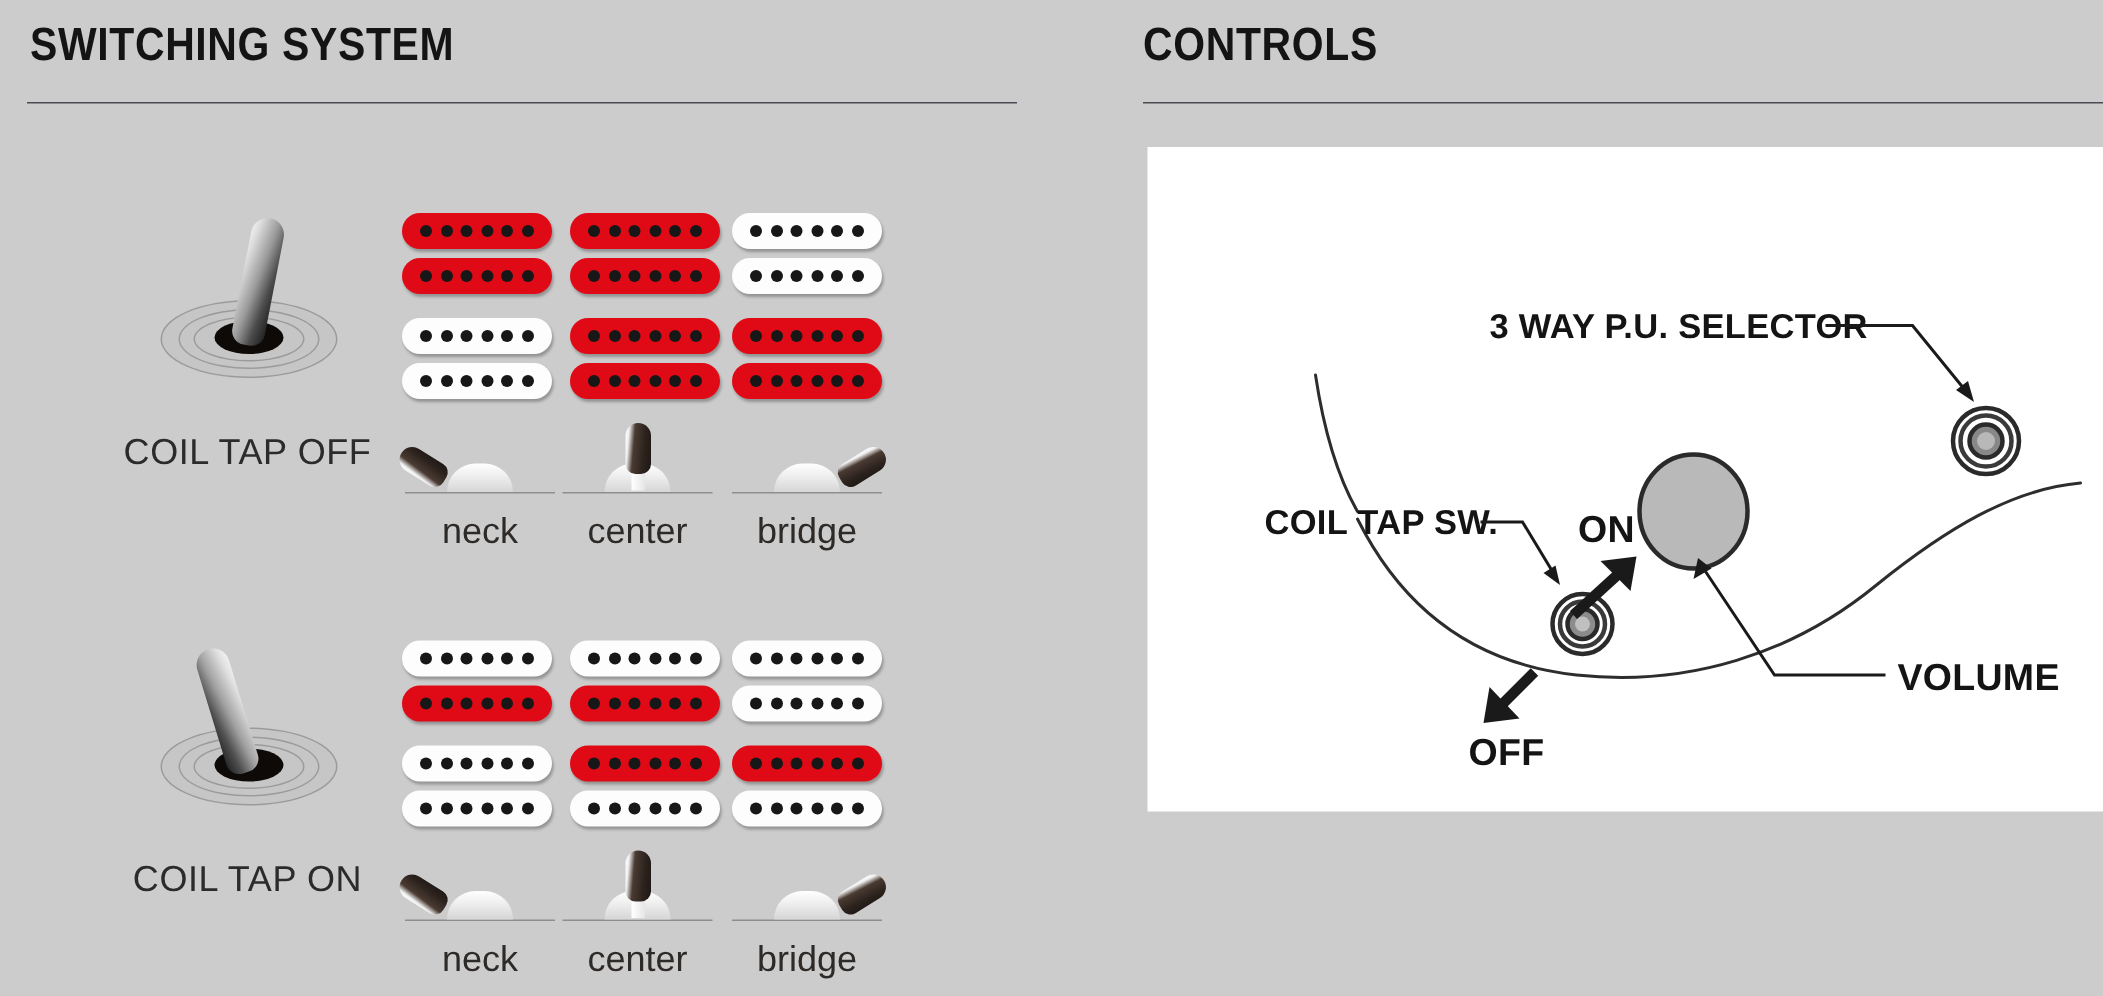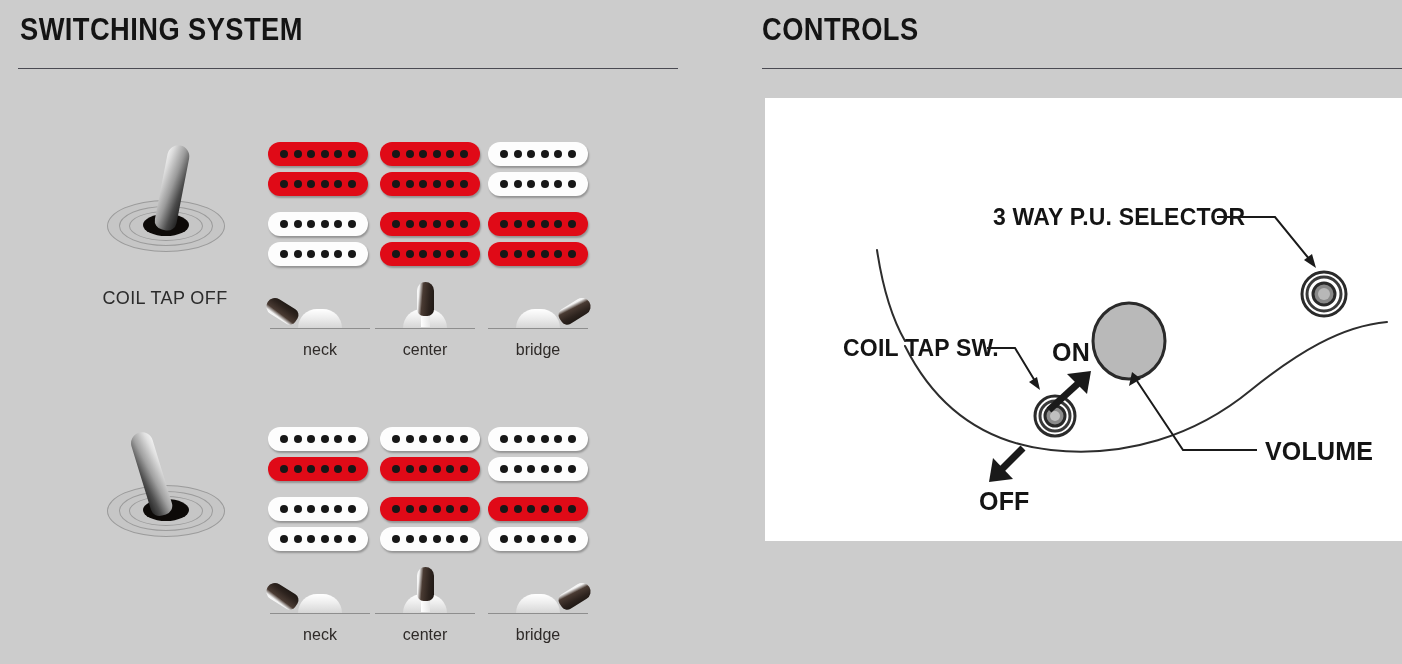--- a/index.html
+++ b/index.html
@@ -60,21 +60,21 @@
   .lever-off{
     transform:rotate(11deg);transform-origin:50% 100%;
     background:linear-gradient(100deg,#f4f4f4 0%,#dcdcdc 16%,#9a9a9a 48%,#4b4b4b 74%,#1d1d1d 100%);
   }
   .lever-on{
     transform:rotate(-17deg);transform-origin:50% 100%;
     background:linear-gradient(260deg,#f6f6f6 0%,#e0e0e0 18%,#a0a0a0 50%,#4f4f4f 76%,#202020 100%);
   }
   .coil-tap-label{
     position:absolute;left:0;top:160px;width:330px;text-align:center;
-    font-size:18px;color:#2b2b2b;letter-spacing:0.4px;
+    font-size:24px;color:#2b2b2b;letter-spacing:0.4px;
     font-family:"Liberation Sans", sans-serif;
   }
 
   
   .pickups{position:absolute;left:268px;top:0px;width:330px;}
   .pu-grid-row{position:absolute;left:0;width:330px;height:60px;}
   .pu-grid-row.r1{top:14px;}
   .pu-grid-row.r2{top:84px;}
   .humbucker{
     position:absolute;width:102px;height:56px;
@@ -118,21 +118,21 @@
     background:linear-gradient(95deg,#ffffff 0%,#f0f0f0 14%,#4a3b33 34%,#2d231e 70%,#1d1713 100%);
   }
   .lv-neck{left:18px;bottom:16px;transform:rotate(-58deg);transform-origin:50% 100%;}
   .lv-center{left:42px;bottom:20px;transform:rotate(0deg);transform-origin:50% 100%;}
   .lv-bridge{left:64px;bottom:16px;transform:rotate(58deg);transform-origin:50% 100%;}
   .sel-stem{
     position:absolute;left:46px;bottom:9px;width:9px;height:16px;
     background:linear-gradient(90deg,#ffffff,#e6e6e6);
   }
   .sel-label{
-    width:100px;text-align:center;font-size:16px;color:#2e2a28;margin-top:5px;
+    width:100px;text-align:center;font-size:24px;color:#2e2a28;margin-top:5px;
     font-family:"Liberation Sans", sans-serif;
   }
 
   
   #controls-canvas{
     position:absolute;left:25px;top:98px;width:650px;height:443px;
     background:#ffffff;
   }
   #controls-svg{display:block;width:650px;height:443px;}
   .cl-text{
@@ -311,20 +311,21 @@
 
     <div class="toggle-illus">
       <div class="toggle-plate">
         <div class="plate-ring pr1"></div>
         <div class="plate-ring pr2"></div>
         <div class="plate-ring pr3"></div>
         <div class="plate-hole"></div>
       </div>
       <div class="toggle-lever lever-on"></div>
     </div>
+    <div class="coil-tap-label">COIL TAP ON</div>
 
     <div class="pickups">
 
       <div class="pu-grid-row r1">
         <div class="humbucker c0">
           <div class="coil top white">
             <i class="pole"></i>
               <i class="pole"></i>
               <i class="pole"></i>
               <i class="pole"></i>

